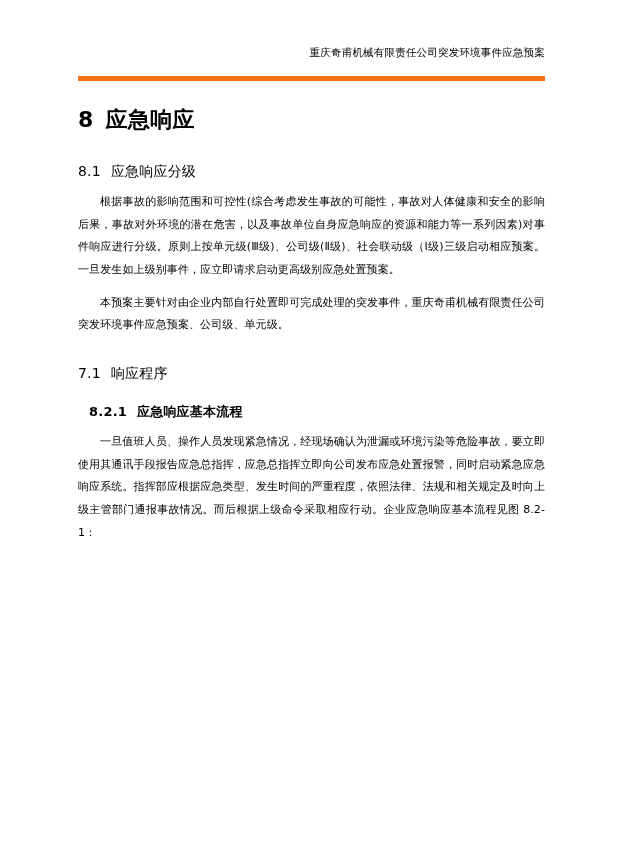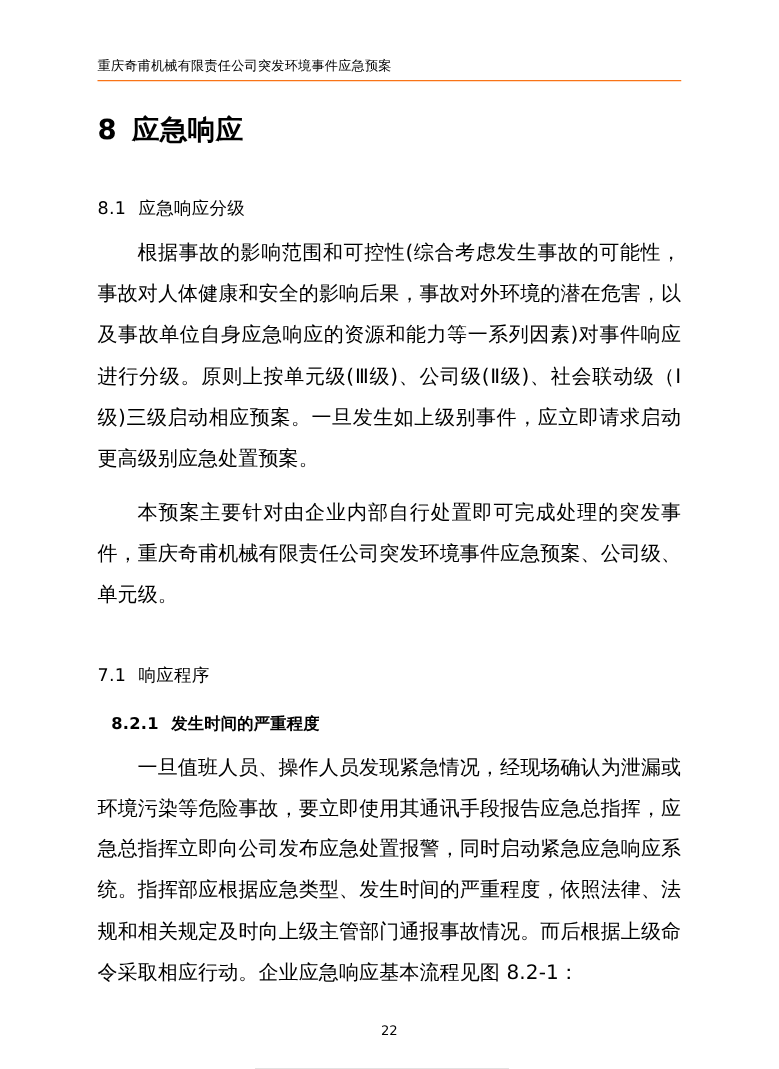--- a/index.html
+++ b/index.html
@@ -18,54 +18,54 @@
     color: #000000;
     overflow: hidden;
   }
   .content {
     position: absolute;
     left: 78px;
     right: 78px;
     top: 46px;
   }
   .header {
-    text-align: left;
+    text-align: right;
     font-size: 10.5px;
     font-family: "DejaVu Sans", "Liberation Sans", sans-serif;
     letter-spacing: 0.2px;
-    padding-bottom: 4px;
-    border-bottom: 1px solid #f97316;
+    padding-bottom: 16px;
+    border-bottom: 5px solid #f97316;
     color: #000;
   }
   h1.sec {
     font-size: 22px;
     font-weight: bold;
     font-family: "DejaVu Sans", "Liberation Sans", sans-serif;
     margin: 24px 0 0 0;
     letter-spacing: 0.3px;
   }
   h1.sec .num { margin-right: 12px; }
   h2.sub {
     font-size: 14px;
     font-weight: normal;
     font-family: "DejaVu Sans", "Liberation Sans", sans-serif;
-    margin: 39px 0 0 0;
+    margin: 28px 0 0 0;
     letter-spacing: 0.2px;
   }
   h2.sub .num { margin-right: 10px; }
   h3.subsub {
     font-size: 13px;
     font-weight: bold;
     font-family: "DejaVu Sans", "Liberation Sans", sans-serif;
     margin: 20px 0 0 0;
     letter-spacing: 0.2px;
   }
   h3.subsub .num { margin-right: 10px; margin-left: 11px; }
   p.body {
-    font-size: 16px;
+    font-size: 11px;
     line-height: 2.06;
     margin: 10px 0 0 0;
     text-align: justify;
     text-justify: inter-ideograph;
     font-family: "DejaVu Sans", "Liberation Sans", sans-serif;
     letter-spacing: 0.1px;
   }
   p.body.indent { text-indent: 2em; }
   .pagenum {
     position: absolute;
@@ -95,22 +95,21 @@
     </h2>
 
     <p class="body indent">根据事故的影响范围和可控性(综合考虑发生事故的可能性，事故对人体健康和安全的影响后果，事故对外环境的潜在危害，以及事故单位自身应急响应的资源和能力等一系列因素)对事件响应进行分级。原则上按单元级(Ⅲ级)、公司级(Ⅱ级)、社会联动级（Ⅰ级)三级启动相应预案。一旦发生如上级别事件，应立即请求启动更高级别应急处置预案。</p>
     <p class="body indent">本预案主要针对由企业内部自行处置即可完成处理的突发事件，重庆奇甫机械有限责任公司突发环境事件应急预案、公司级、单元级。</p>
 
     <h2 class="sub">
       <span class="num">7.1</span><span>响应程序</span>
     </h2>
 
     <h3 class="subsub">
-      <span class="num">8.2.1</span><span>发生时间的严重程度</span>
+      <span class="num">8.2.1</span><span>应急响应基本流程</span>
     </h3>
 
     <p class="body indent">一旦值班人员、操作人员发现紧急情况，经现场确认为泄漏或环境污染等危险事故，要立即使用其通讯手段报告应急总指挥，应急总指挥立即向公司发布应急处置报警，同时启动紧急应急响应系统。指挥部应根据应急类型、发生时间的严重程度，依照法律、法规和相关规定及时向上级主管部门通报事故情况。而后根据上级命令采取相应行动。企业应急响应基本流程见图 8.2-1：</p>
 
   </div>
 
-  <div class="pagenum">22</div>
 
 </div>
 
 </body></html>

